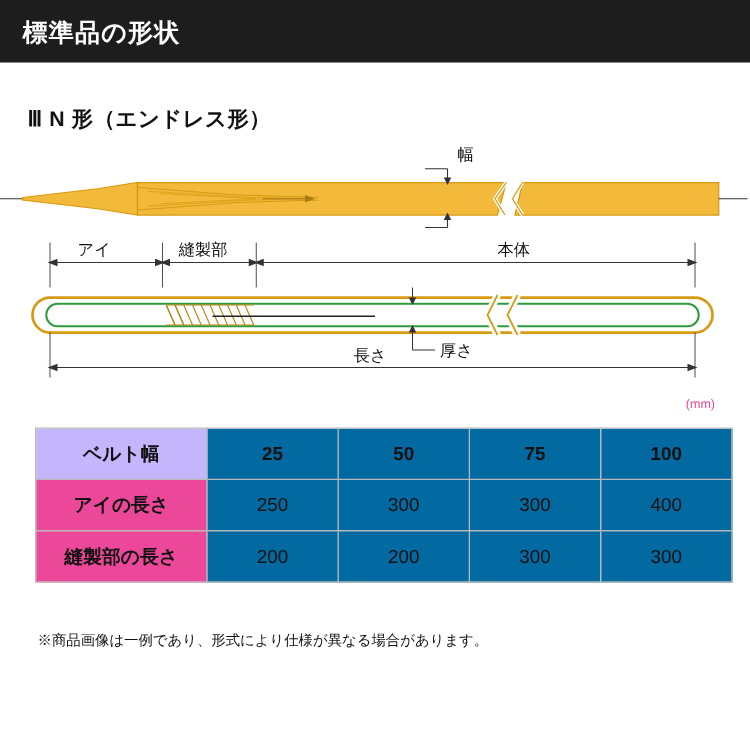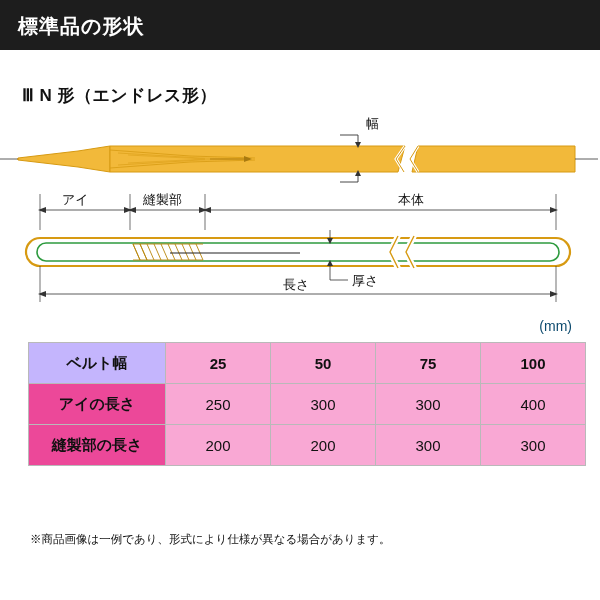--- a/index.html
+++ b/index.html
@@ -57,40 +57,40 @@
     width: 600px;
     height: 200px;
   }
   .diagram svg { display: block; }
 
   
   .mm-note {
     position: absolute;
     right: 28px;
     top: 318px;
-    font-size: 14px;
-    color: #0c4a6e;
+    font-size: 10px;
+    color: #ec4899;
   }
   
   .spec-table {
     position: absolute;
     left: 28px;
     top: 342px;
     width: 544px;
     border-collapse: collapse;
     table-layout: fixed;
   }
   .spec-table td {
     border: 1px solid #b9b9b9;
     height: 38px;
     text-align: center;
     vertical-align: middle;
     font-size: 15px;
     color: #111111;
-    background: #f9a8d4;
+    background: #0369a1;
   }
   .spec-table td.rowhead {
     background: #ec4899;
     font-weight: bold;
     width: 134px;
     font-size: 15px;
   }
   .spec-table tr.header-row td.rowhead {
     background: #c4b5fd;
   }
@@ -98,21 +98,21 @@
     width: 102px;
     font-weight: normal;
   }
   .spec-table tr.header-row td.val {
     font-weight: bold;
   }
   
   .notes {
     position: absolute;
     left: 30px;
-    top: 530px;
+    top: 504px;
     width: 545px;
   }
   .note-line {
     font-size: 11.5px;
     color: #111111;
     line-height: 19px;
     white-space: nowrap;
   }
 
   .diag-label {

